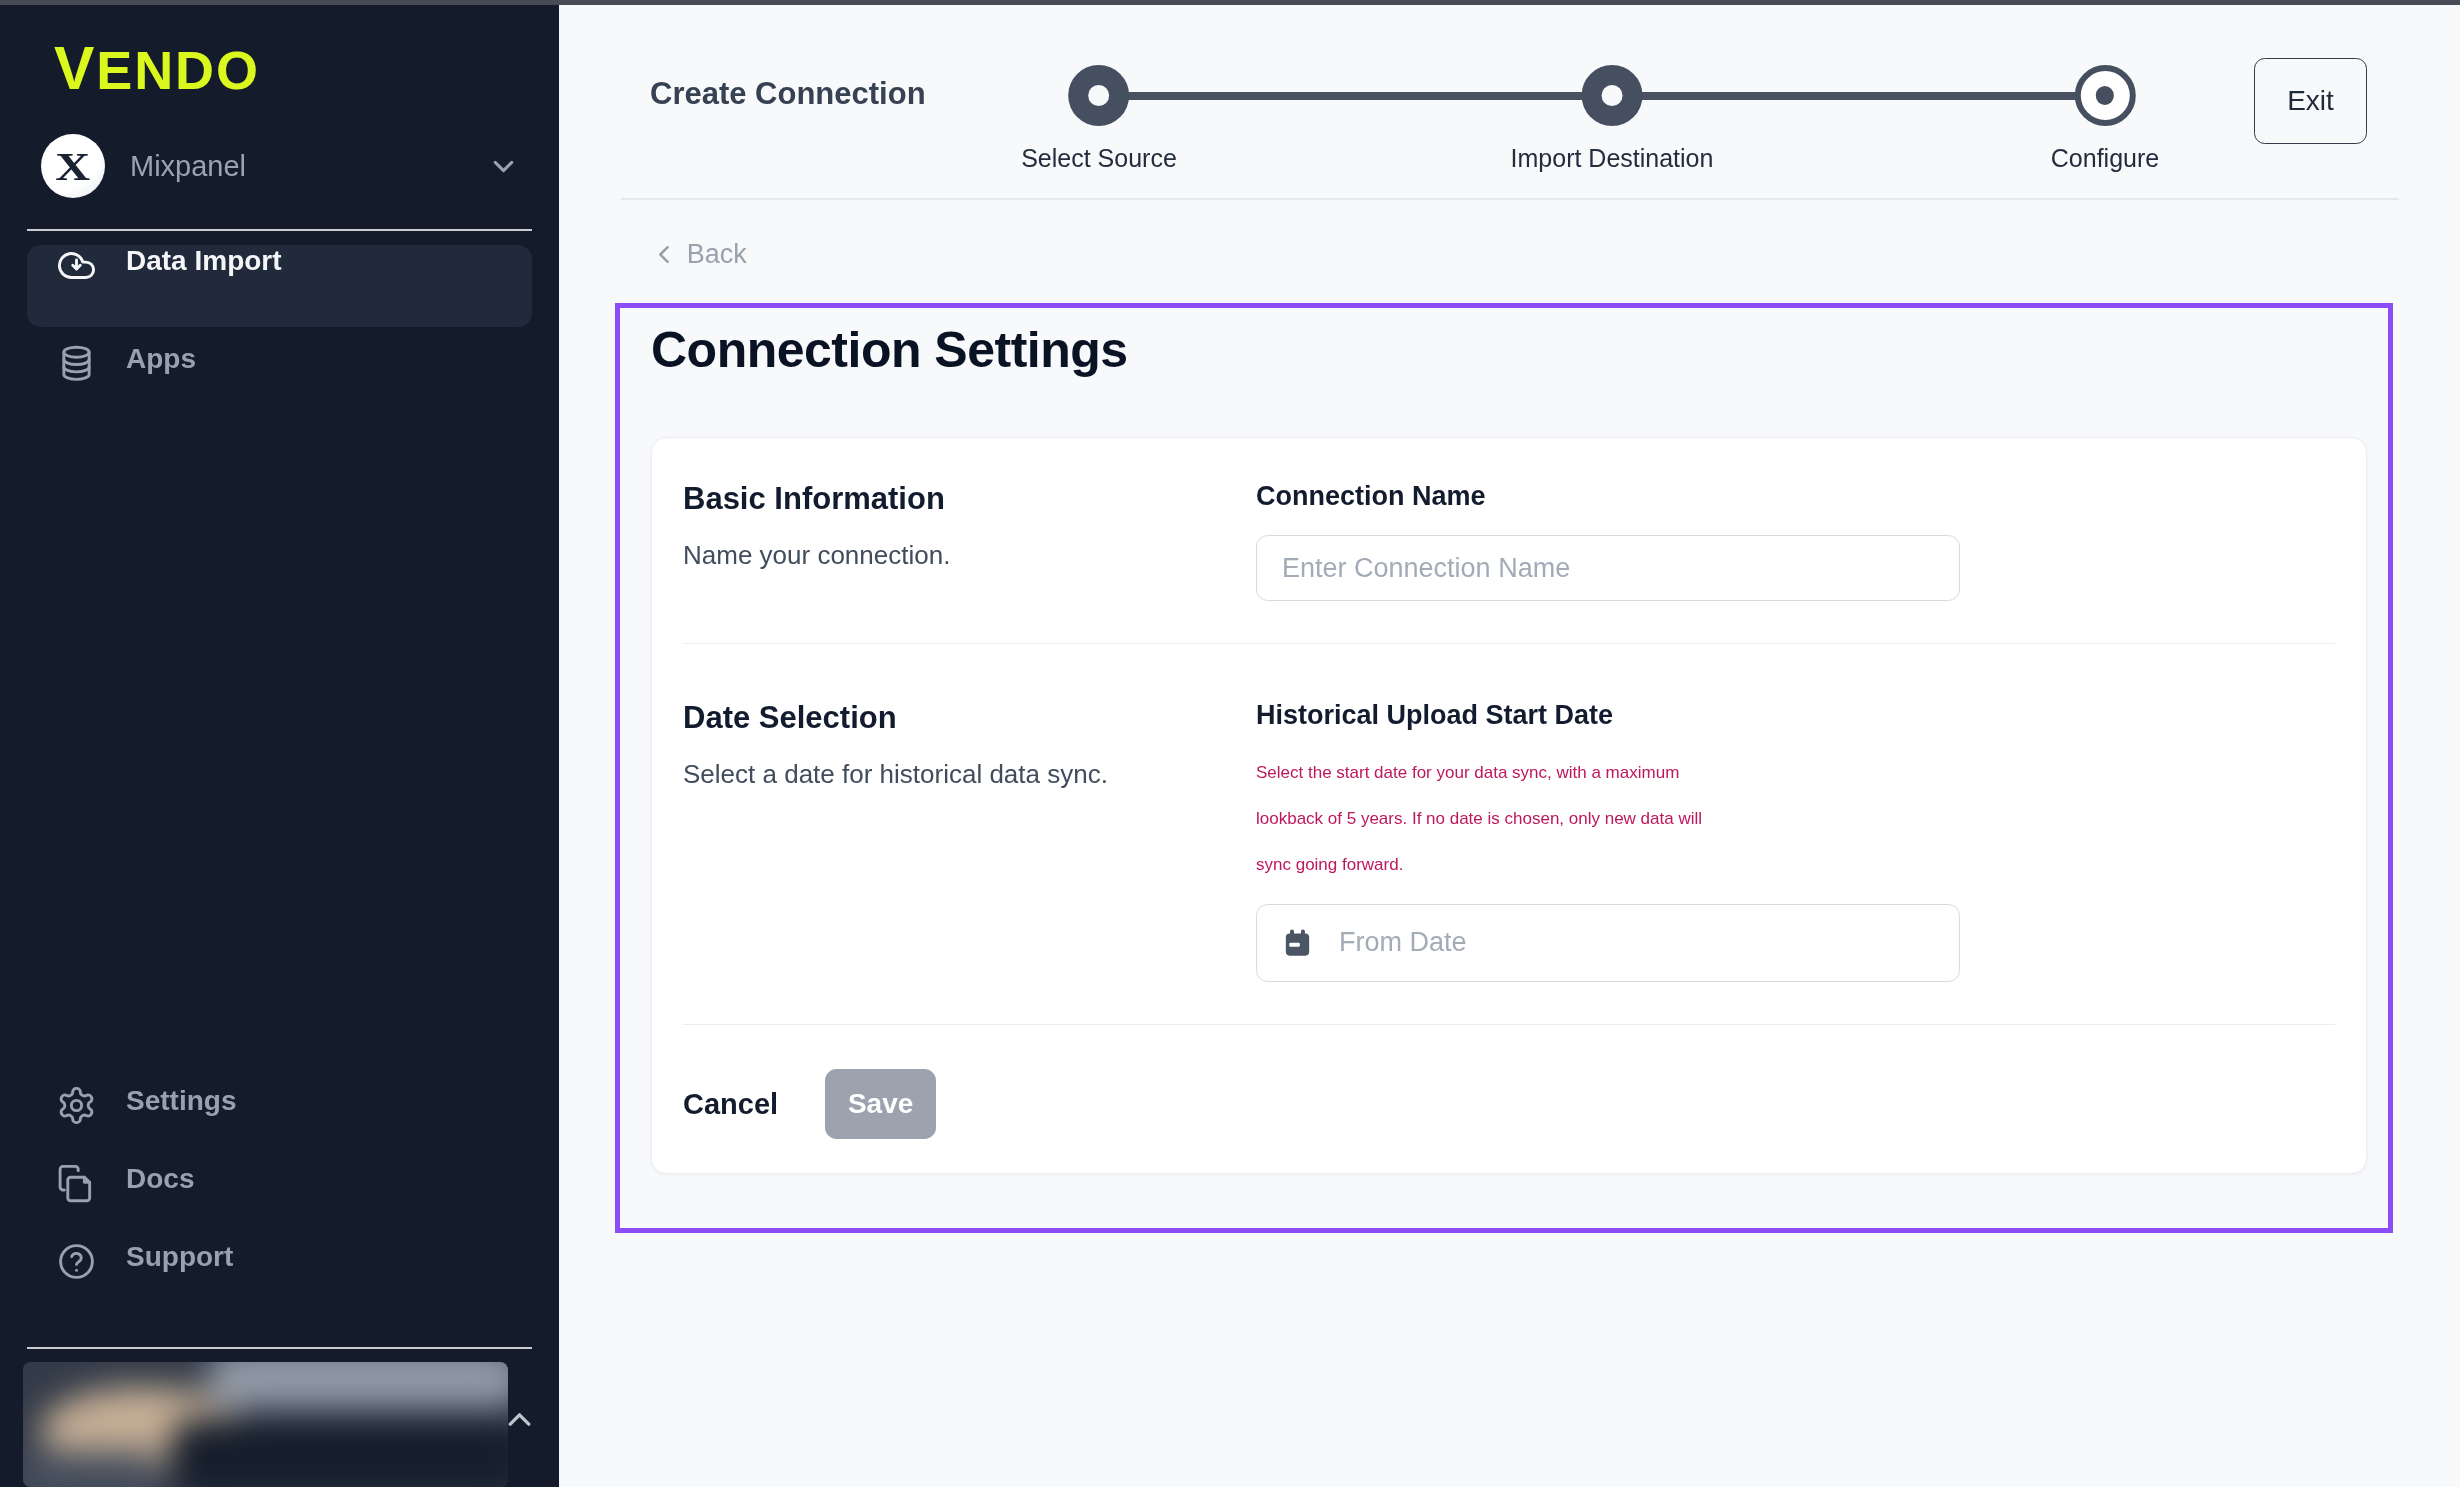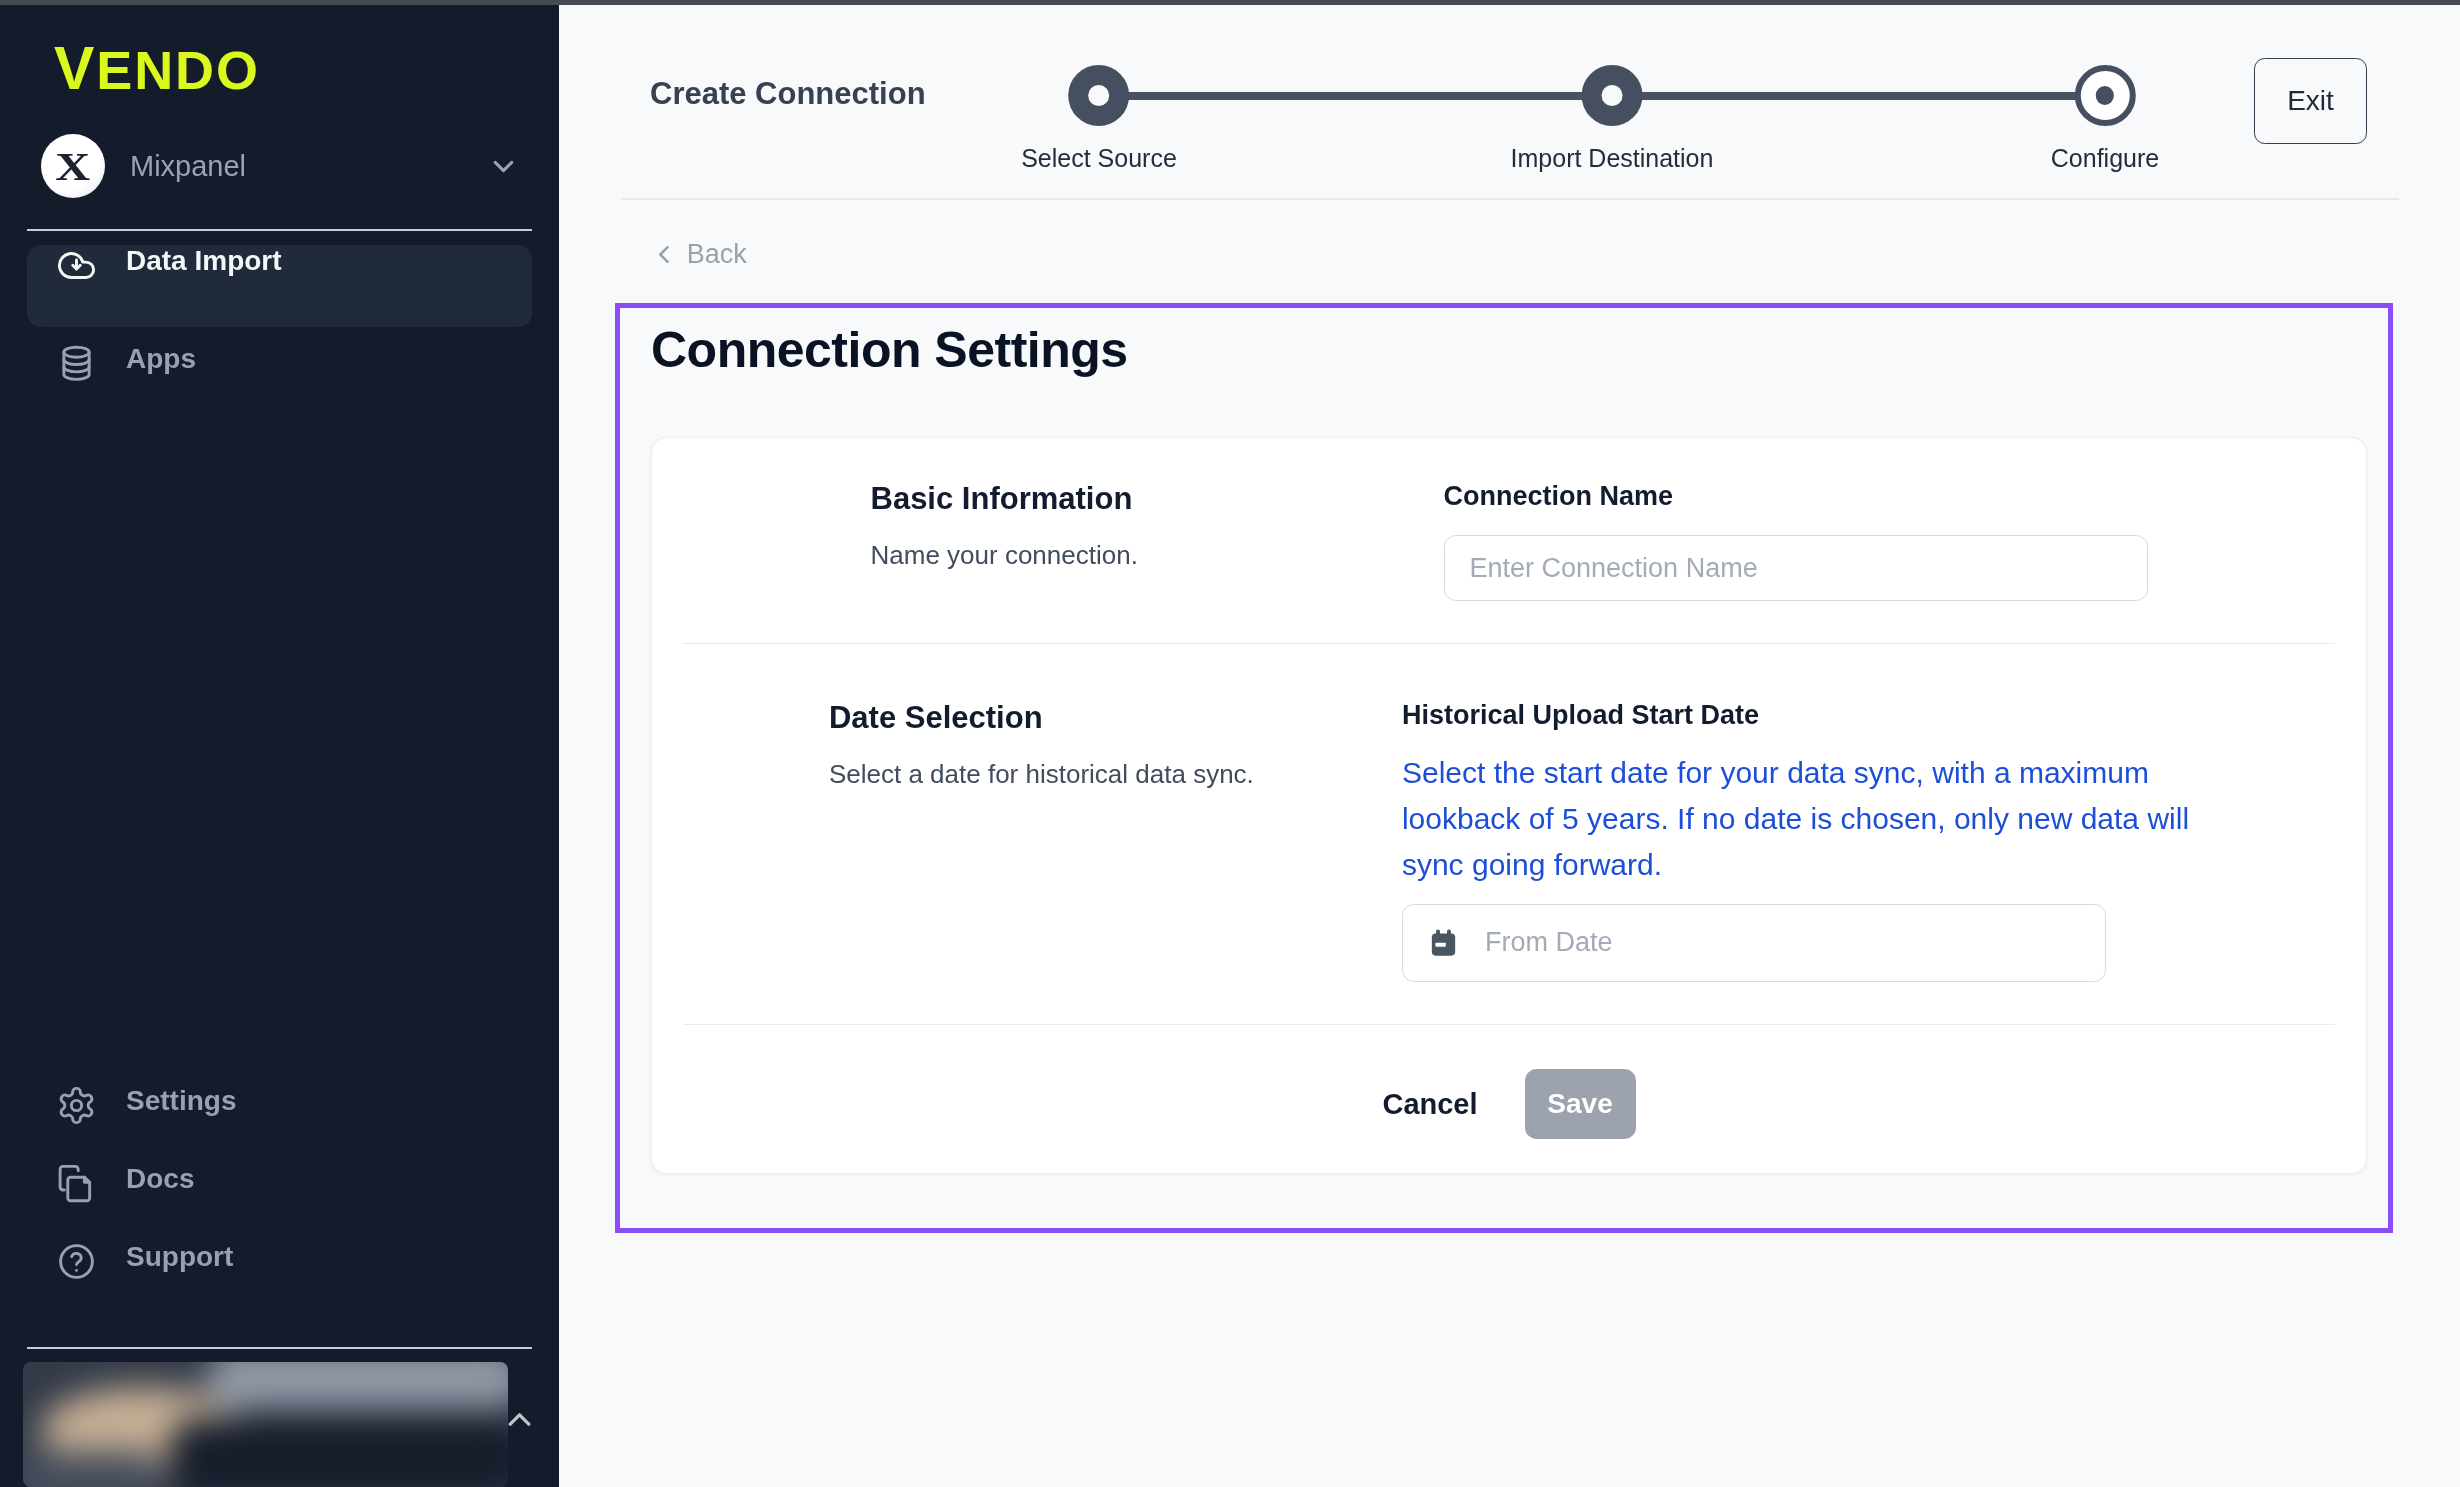--- a/index.html
+++ b/index.html
@@ -55,31 +55,31 @@
 
   .exit-btn { position:absolute; left:1695px; top:58px; width:113px; height:86px; background:transparent; border:1.9px solid #333D4B; border-radius:10.7px; font-family:inherit; font-size:28px; font-weight:500; color:#1F2937; cursor:pointer; }
   .header-divider { position:absolute; left:62px; right:62px; top:198px; height:1.9px; background:#E6E8EC; }
 
   .back-link { position:absolute; left:93px; top:239px; display:flex; align-items:center; gap:9.7px; font-size:27px; color:#99A1AC; cursor:pointer; }
 
   .panel { position:absolute; left:56px; top:303px; width:1778px; height:930px; border:5.8px solid #8B4DF6; }
   .panel-title { position:absolute; left:31px; top:12.6px; font-size:50px; font-weight:800; letter-spacing:-0.5px; color:#0A1324; }
 
   .card { position:absolute; left:31px; top:129px; width:1716px; height:737px; background:#FFFFFF; border:1px solid #EBEDF1; border-radius:15.5px; box-shadow:0 1px 3.9px rgba(16,24,40,0.05); padding:0 31px; display:flex; flex-direction:column; }
-  .row { display:flex;justify-content:center; }
+  .row { display:flex; }
   .row-1 { height:206px; padding-top:43px; border-bottom:1.9px solid #E9EBEF; }
   .row-2 { height:381px; padding-top:56px; border-bottom:1.9px solid #E9EBEF; }
   .row-3 { height:147px; display:flex; align-items:center; padding-top:11.6px; gap:47px; }
   .col-left { width:573px; flex-shrink:0; }
   .section-title { font-size:31px; font-weight:700; color:#121C2E; }
   .section-desc { margin-top:23px; font-size:26px; color:#414C5C; }
   .field-label { display:block; font-size:27px; font-weight:700; color:#121C2E; }
   .text-input { margin-top:23px; width:704px; height:66px; border:1.9px solid #D6DAE1; border-radius:11.6px; background:#fff; padding:0 25px; font-family:inherit; font-size:27px; color:#121C2E; outline:none; }
   .text-input::placeholder { color:#A3ABB7; }
-  .field-help { margin-top:19.4px; font-size:30px; line-height:46px; color:#1d4ed8; }
+  .field-help { margin-top:19.4px; font-size:17px; line-height:46px; color:#be185d; }
   .field-help div { white-space:nowrap; }
   .date-input { margin-top:15.5px; width:704px; height:78px; border:1.9px solid #D6DAE1; border-radius:11.6px; background:#fff; display:flex; align-items:center; padding:0 23px; gap:24px; cursor:text; }
   .date-input input { border:none; outline:none; flex:1; font-family:inherit; font-size:27px; color:#121C2E; background:transparent; }
   .date-input input::placeholder { color:#A3ABB7; }
   .calendar-ic { color:#4B5563; flex-shrink:0; }
 
   .cancel-btn { background:none; border:none; font-family:inherit; font-size:29px; font-weight:700; color:#121C2E; cursor:pointer; }
   .save-btn { width:111px; height:70px; background:#9CA3AF; border:none; border-radius:11.6px; font-family:inherit; font-size:28px; font-weight:700; color:#FFFFFF; cursor:pointer; }
 </style>
 </head>

